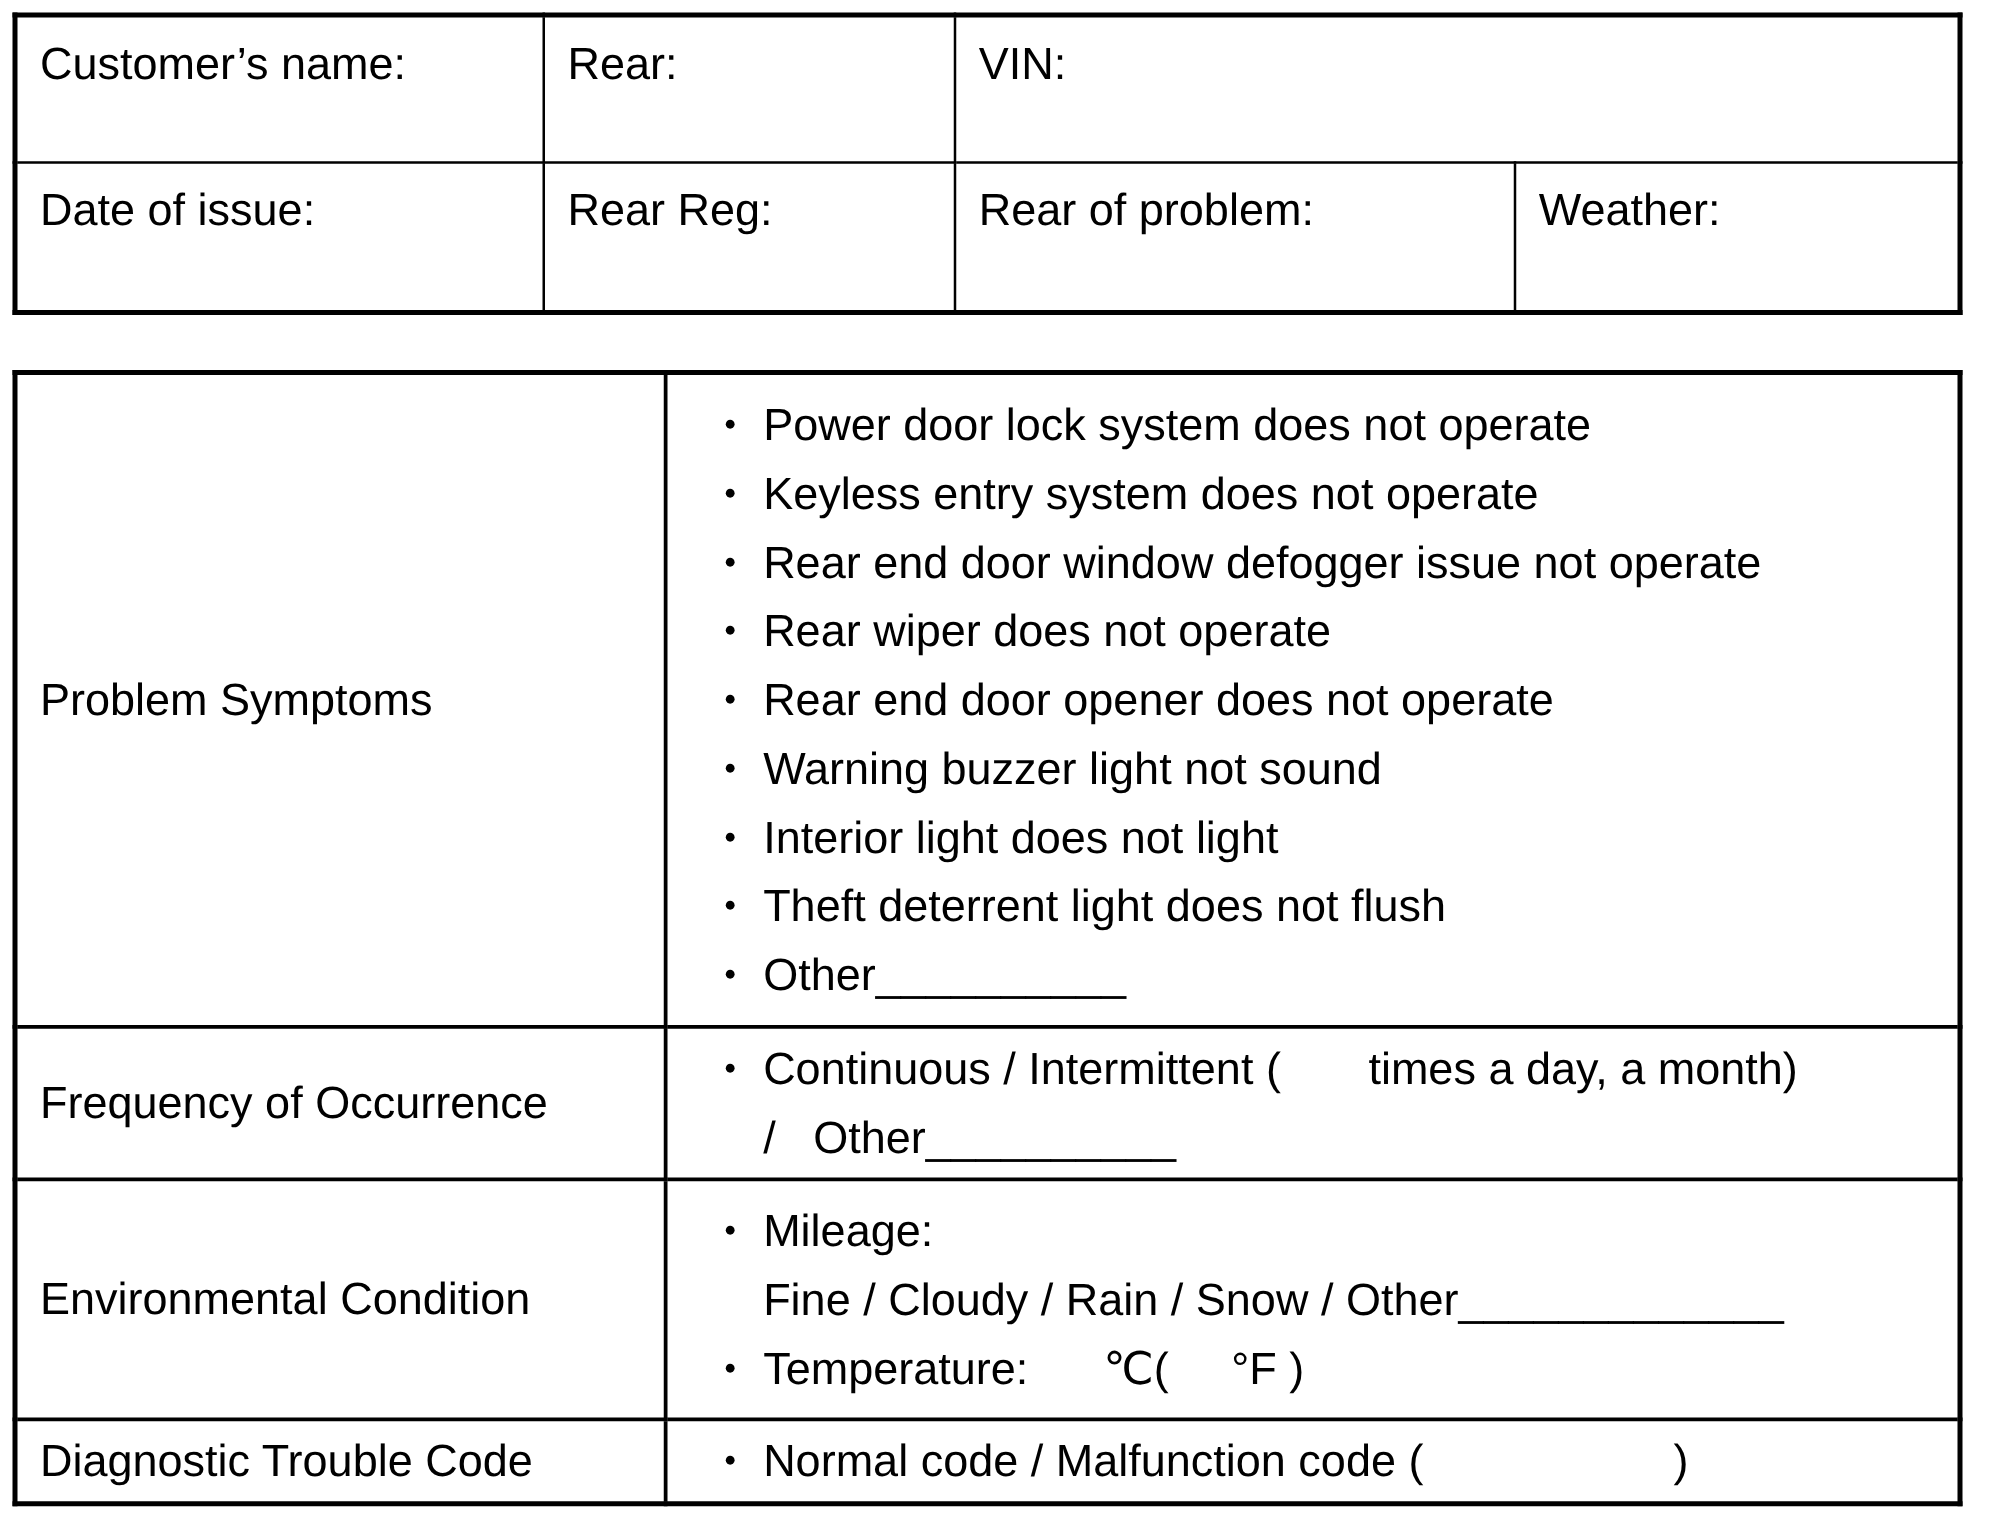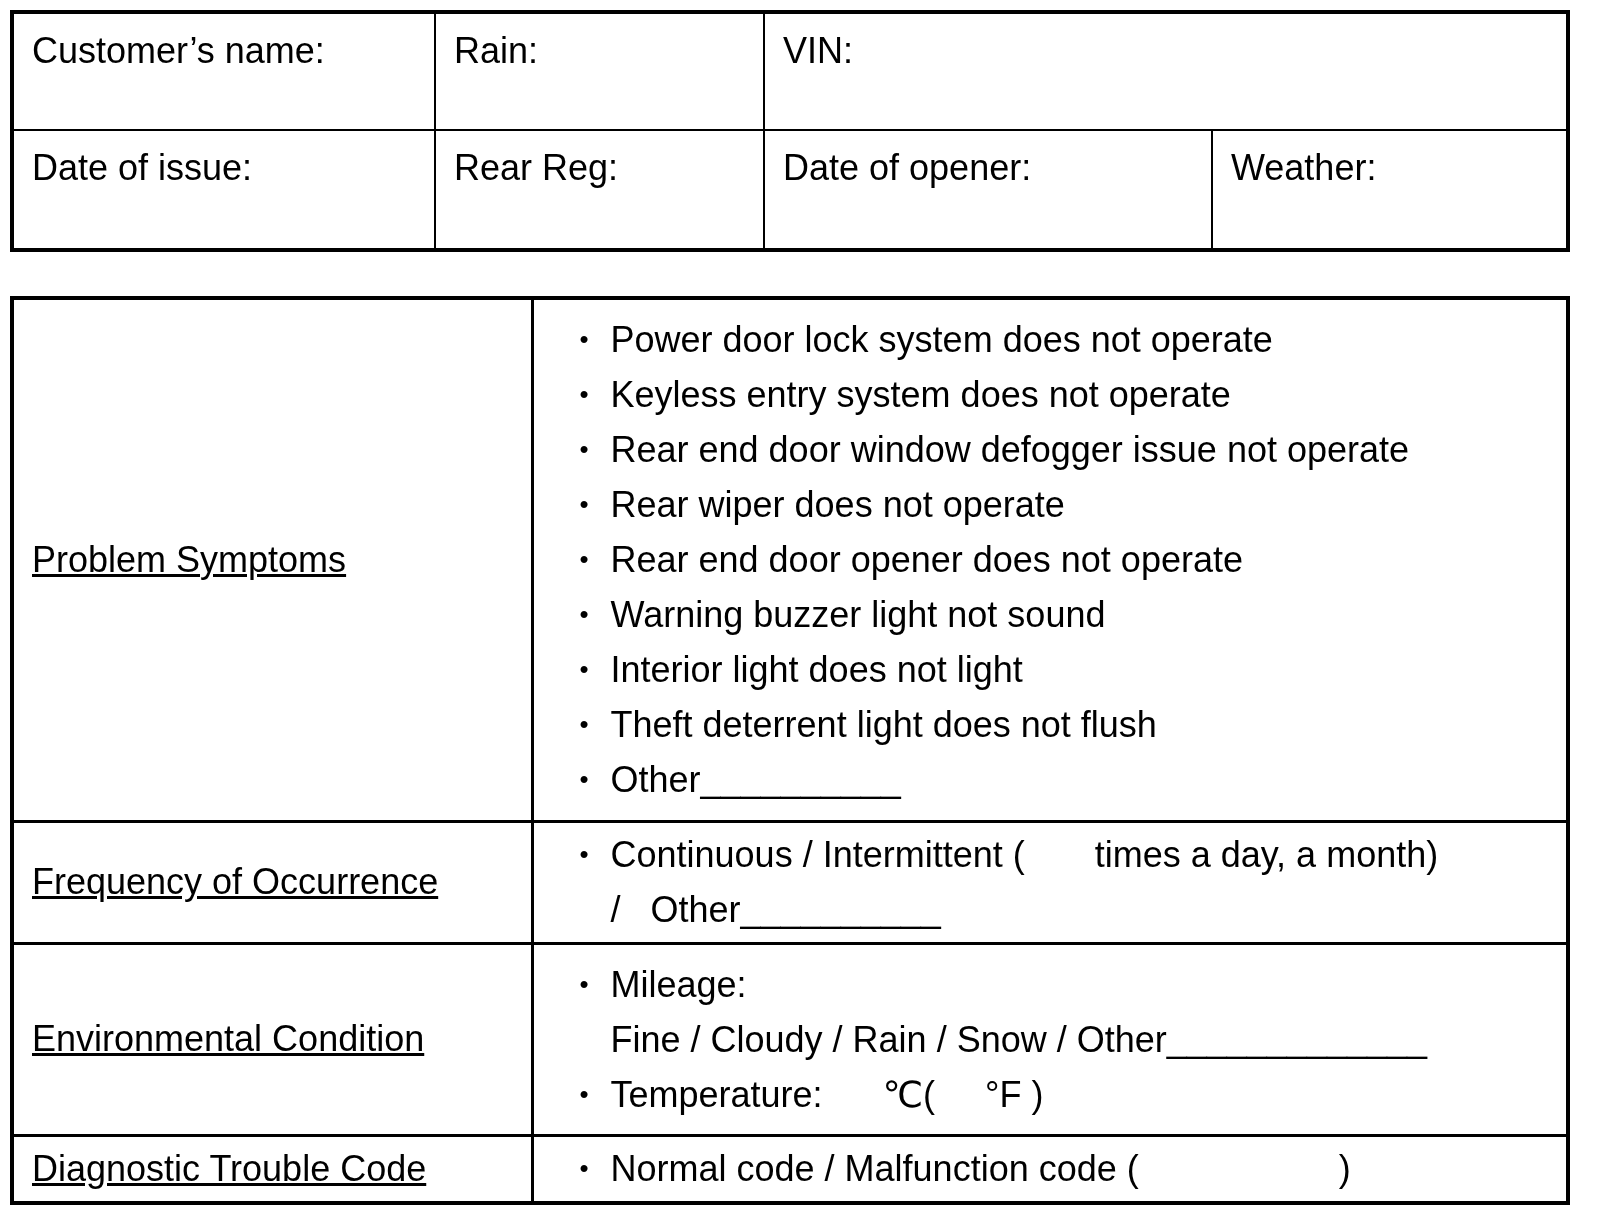--- a/index.html
+++ b/index.html
@@ -51,21 +51,20 @@
   }
   .analysis-table tr.row-symptoms      { height: 523px; }
   .analysis-table tr.row-frequency     { height: 122px; }
   .analysis-table tr.row-environment   { height: 192px; }
   .analysis-table tr.row-dtc           { height: 68px; }
 
   .label-cell {
     vertical-align: middle;
     padding-left: 18px;
     white-space: pre-wrap;
-    text-decoration: underline;
   }
   .content-cell {
     vertical-align: middle;
     padding: 4px 4px 4px 0;
   }
   .line {
     position: relative;
     padding-left: 77px;
     line-height: 55px;
     white-space: pre-wrap;
@@ -86,27 +85,27 @@
   <table class="customer-table">
     <colgroup>
       <col style="width:423px">
       <col style="width:329px">
       <col style="width:448px">
       <col style="width:356px">
     </colgroup>
     <tbody>
       <tr class="r1">
         <td>Customer’s name:</td>
-        <td>Rain:</td>
+        <td>Rear:</td>
         <td colspan="2">VIN:</td>
       </tr>
       <tr class="r2">
         <td>Date of issue:</td>
         <td>Rear Reg:</td>
-        <td>Date of opener:</td>
+        <td>Rear of problem:</td>
         <td>Weather:</td>
       </tr>
     </tbody>
   </table>
 
   <table class="analysis-table">
     <colgroup>
       <col style="width:520px">
       <col style="width:1036px">
     </colgroup>

